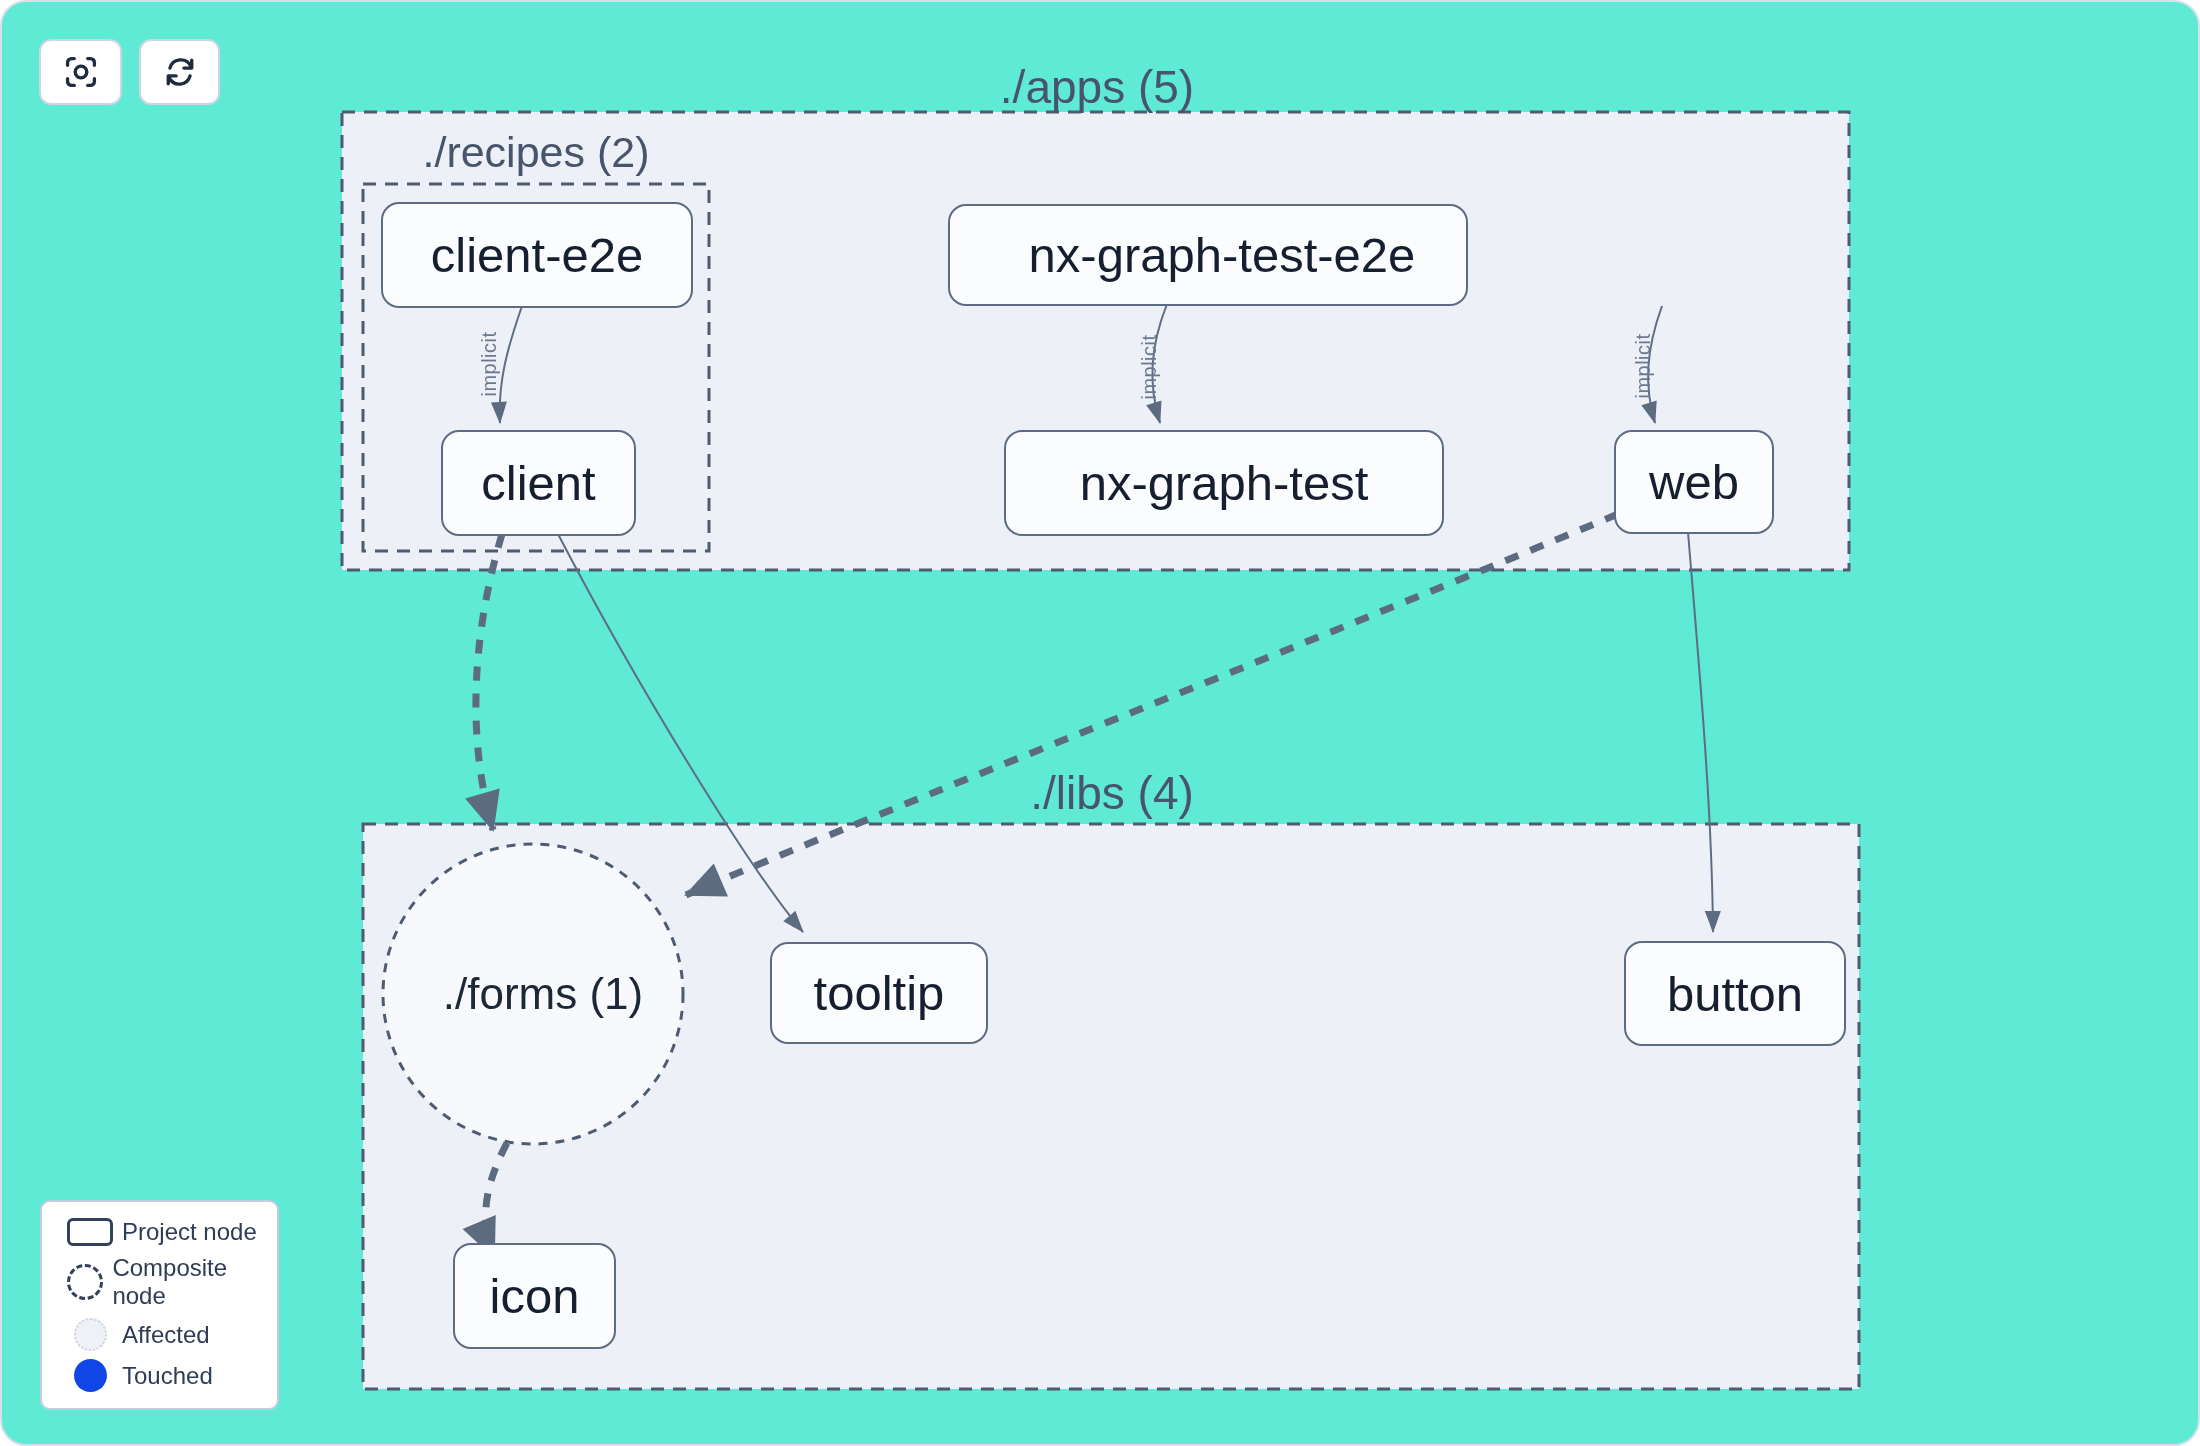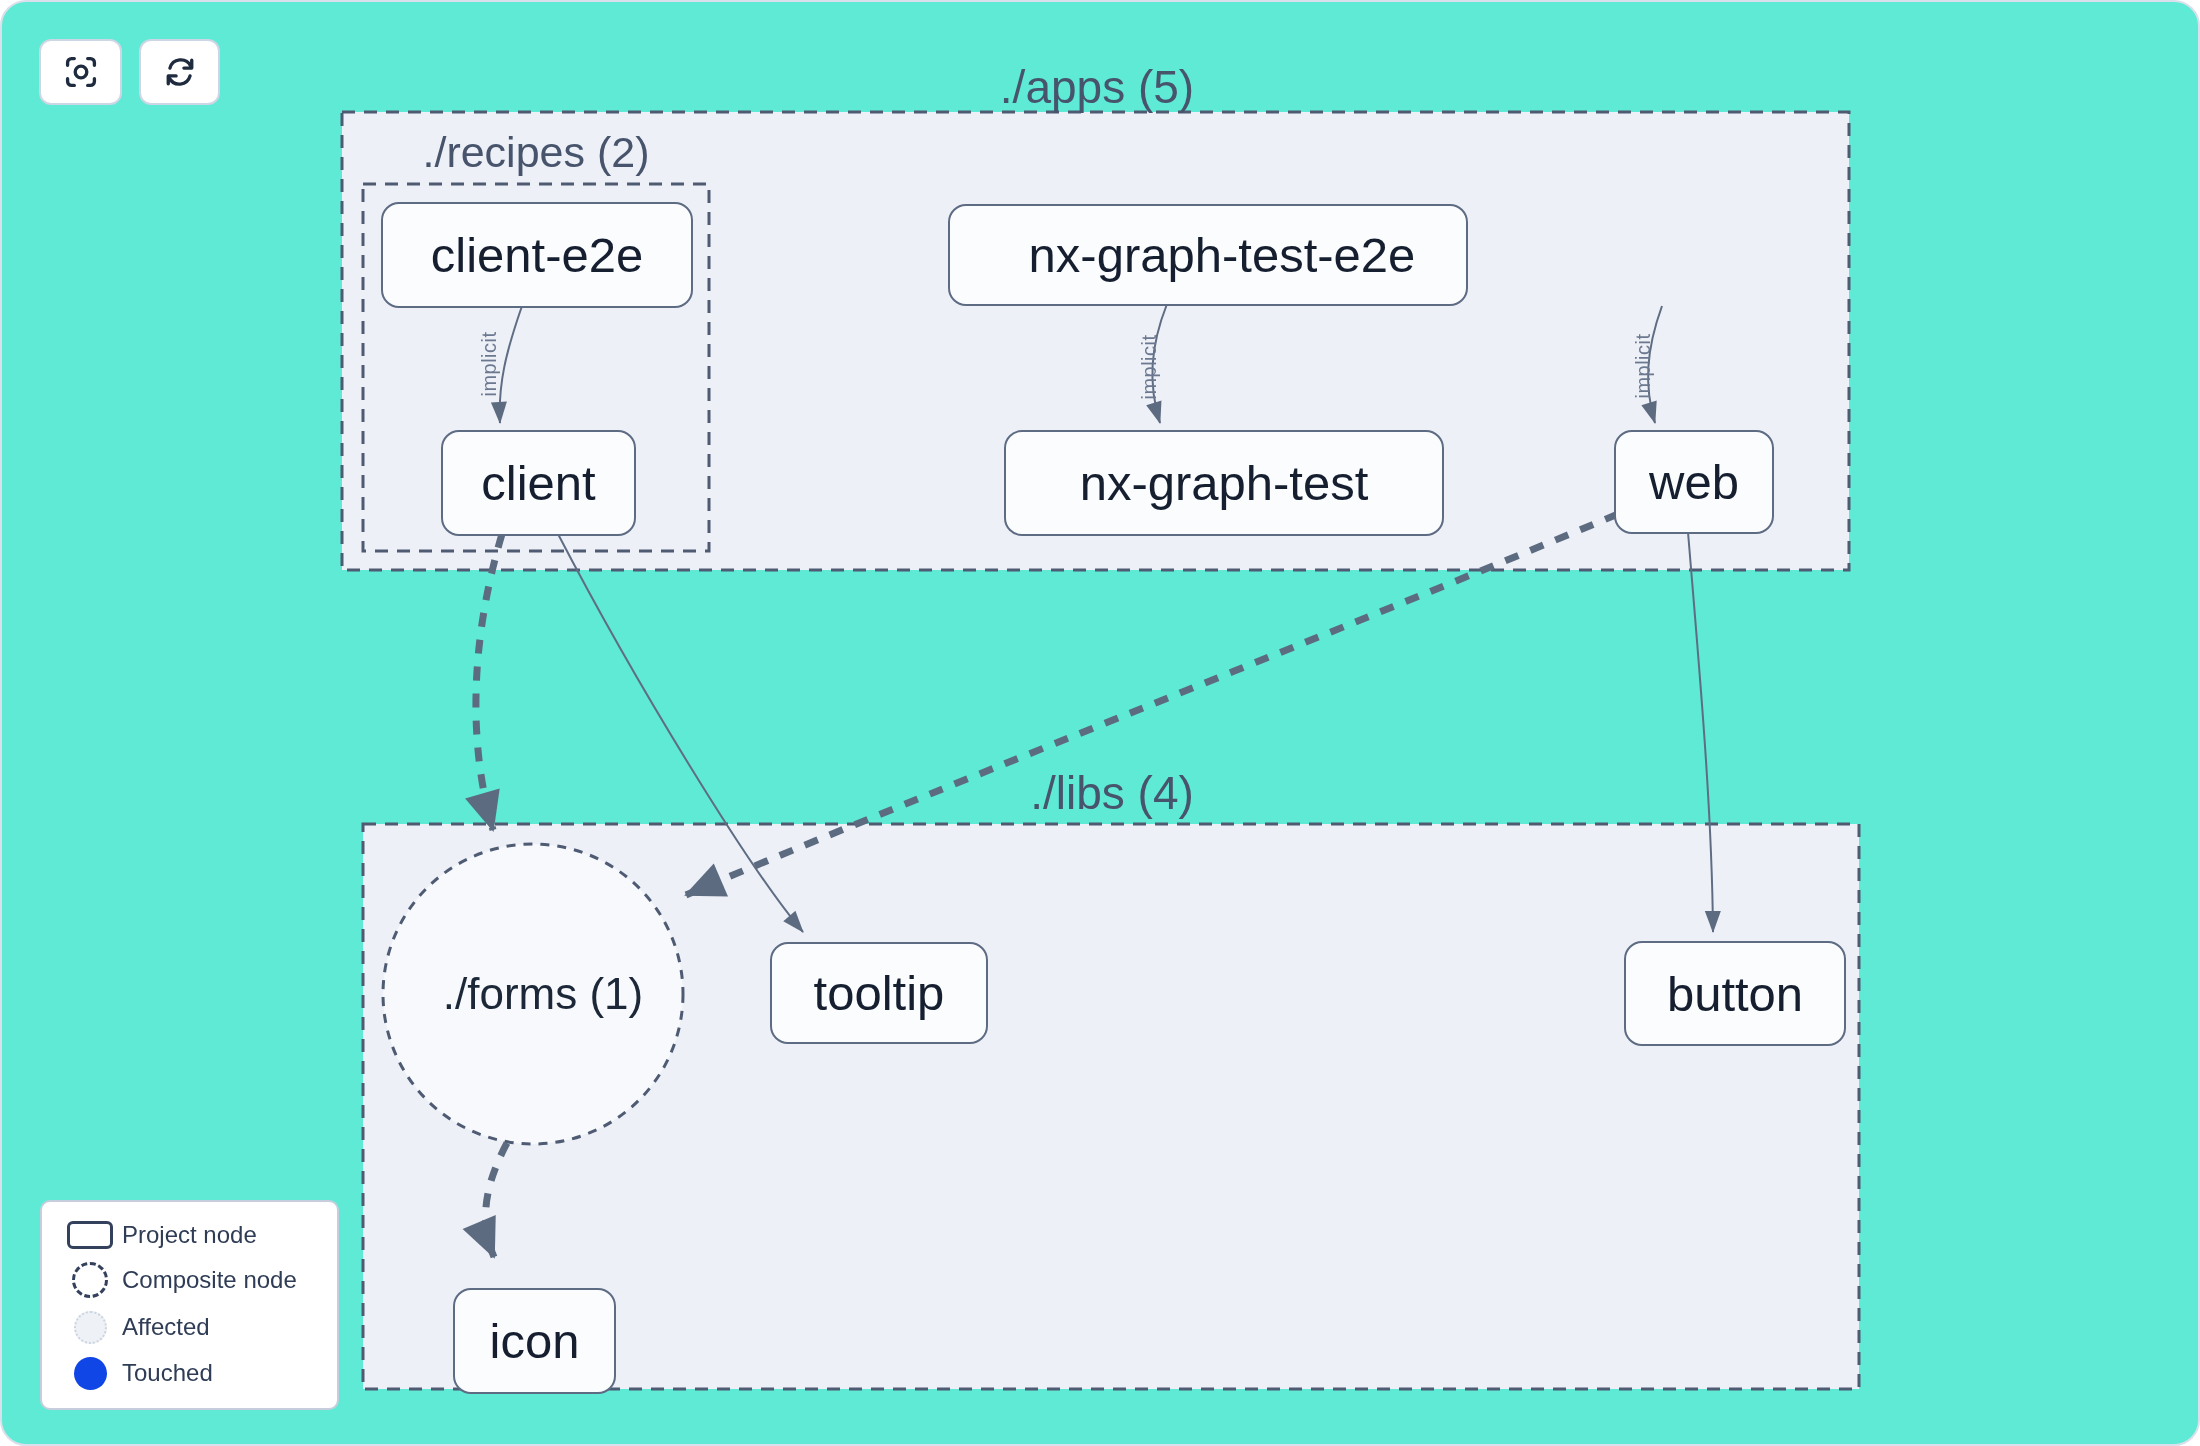--- a/index.html
+++ b/index.html
@@ -82,21 +82,21 @@
     color: #6b7890;
     letter-spacing: 0.5px;
     z-index: 2;
     white-space: nowrap;
     pointer-events: none;
   }
 
   .legend {
     position: absolute;
     left: 38px; top: 1198px;
-    width: 299px; height: 210px;
+    width: 239px; height: 210px;
     box-sizing: border-box;
     background: #ffffff;
     border: 2px solid #c6cedd;
     border-radius: 10px;
     display: flex;
     flex-direction: column;
     justify-content: space-around;
     padding: 12px 16px;
     z-index: 3;
   }
@@ -192,21 +192,21 @@
   <div class="implicit-label" style="left:1147px; top:365px;">implicit</div>
   <div class="implicit-label" style="left:1641px; top:364px;">implicit</div>
 
   <div class="node" style="left:379px; top:200px; width:308px; height:102px;">client-e2e</div>
   <div class="node" style="left:946px; top:202px; width:488px; height:98px;padding-left:28px;">nx-graph-test-e2e</div>
   <div class="node" style="left:439px; top:428px; width:191px; height:102px;">client</div>
   <div class="node" style="left:1002px; top:428px; width:436px; height:102px;">nx-graph-test</div>
   <div class="node" style="left:1612px; top:428px; width:156px; height:100px;">web</div>
   <div class="node" style="left:768px; top:940px; width:214px; height:98px;">tooltip</div>
   <div class="node" style="left:1622px; top:939px; width:218px; height:101px;">button</div>
-  <div class="node" style="left:451px; top:1286px; width:159px; height:102px;">icon</div>
+  <div class="node" style="left:451px; top:1241px; width:159px; height:102px;">icon</div>
 
   <div class="legend">
     <div class="legend-row">
       <div class="legend-symbol-cell">
           <div class="sym-project"></div>
         </div>
       <div class="legend-text">Project node</div>
     </div>
     <div class="legend-row">
       <div class="legend-symbol-cell">

